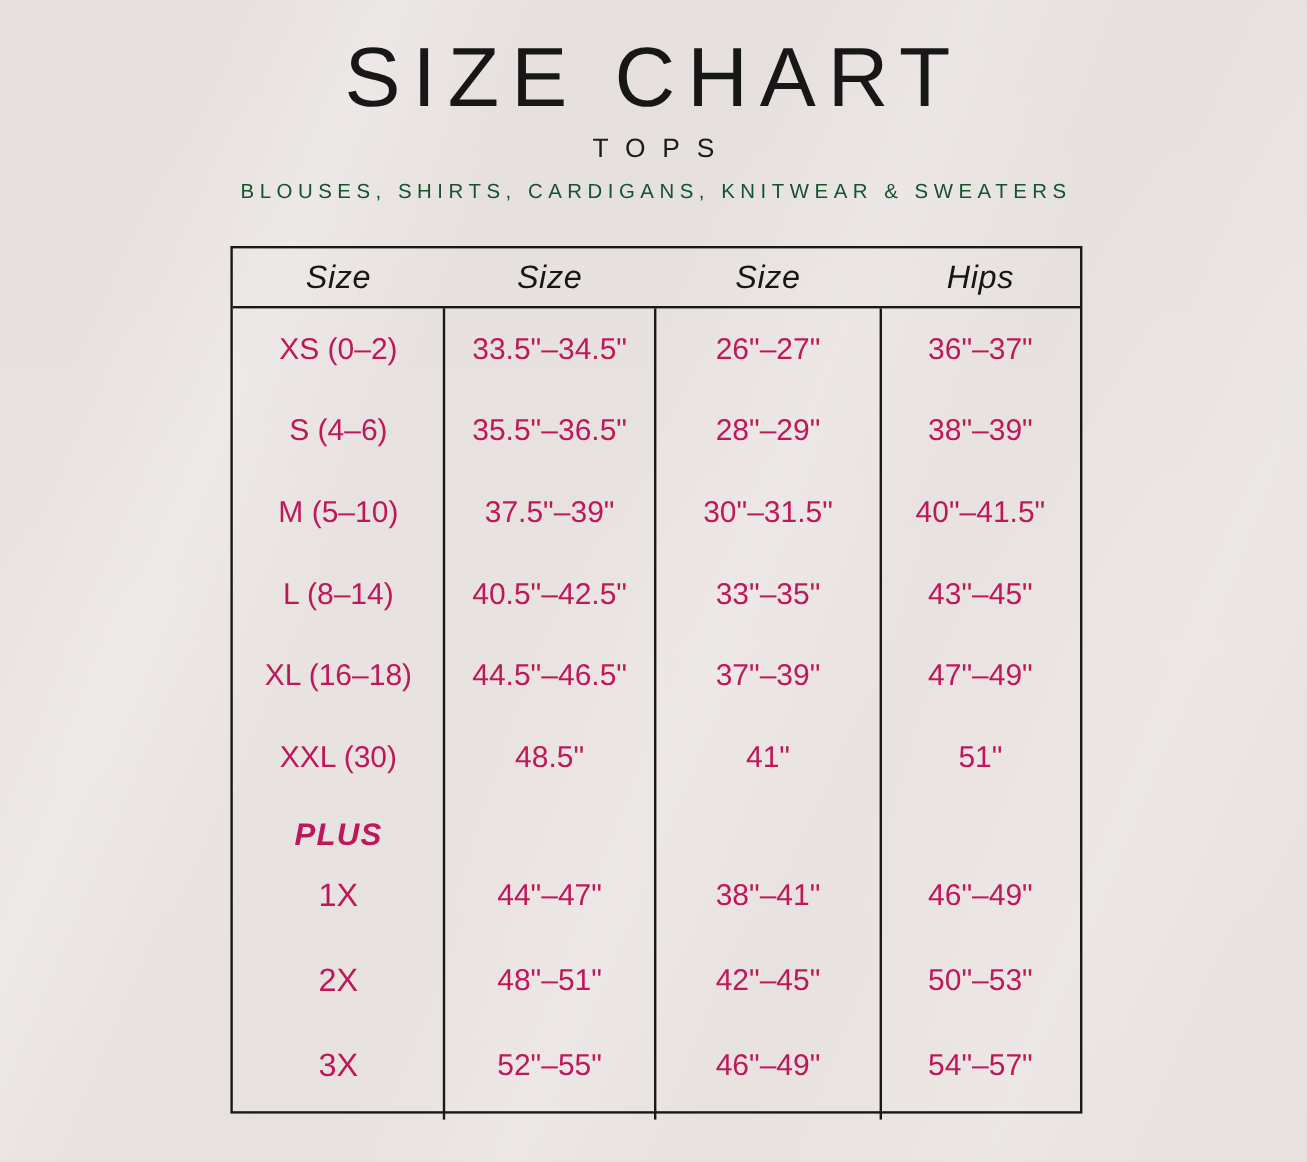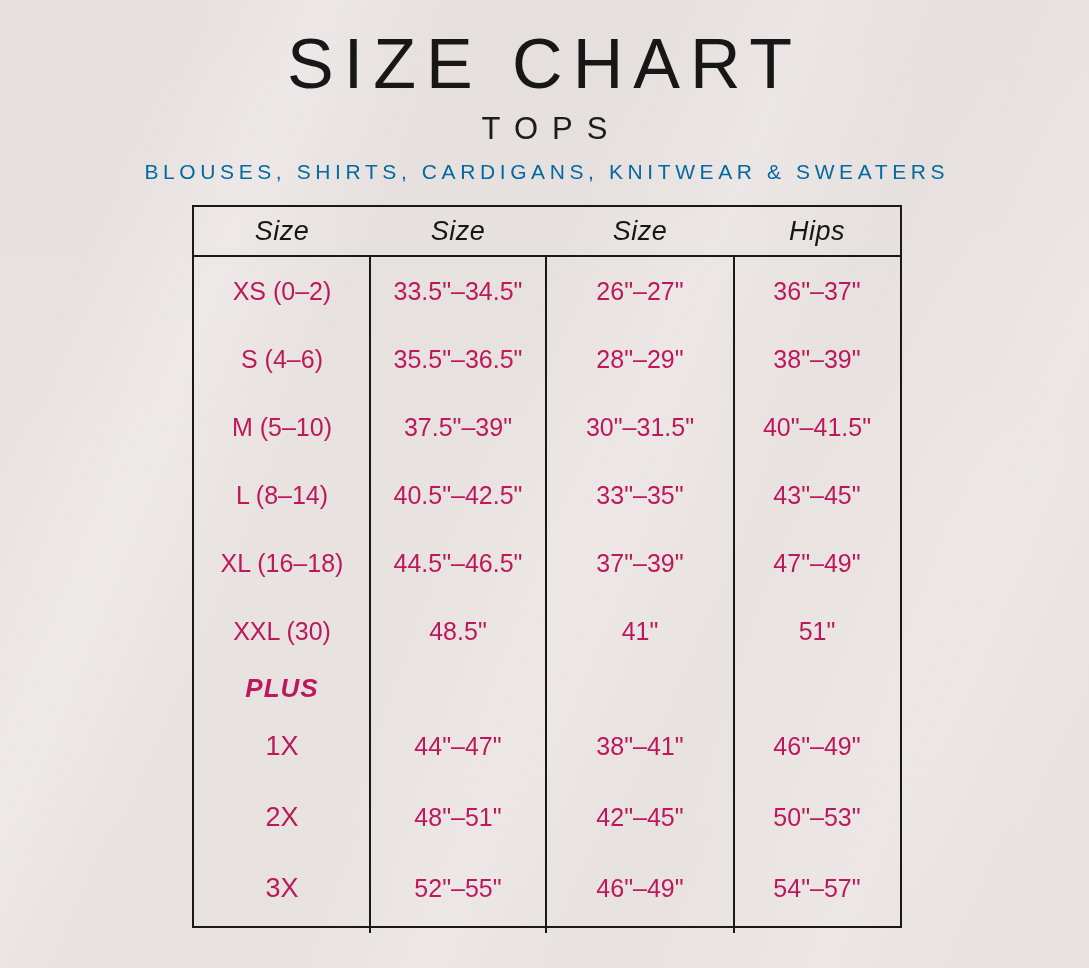--- a/index.html
+++ b/index.html
@@ -25,33 +25,33 @@
   .title{
     margin-top:28px;
     font-size:70px;
     font-weight:200;
     letter-spacing:10px;
     line-height:1.05;
     color:#171717;
   }
   .subtitle{
     margin-top:9px;
-    font-size:31px;
+    font-size:22px;
     font-weight:400;
     letter-spacing:14px;
     text-indent:14px; 
     color:#1c1c1c;
   }
   .tagline{
     margin-top:13px;
-    font-size:21px;
+    font-size:17px;
     font-weight:400;
     letter-spacing:4.6px;
     text-indent:4.6px;
-    color:#0369a1;
+    color:#14532d;
   }
 
   .size-table{
     position:absolute;
     left:192px; top:205px;
     width:710px; height:723px;
     border:2px solid #191919;
   }
   .thead{
     display:flex;
@@ -71,21 +71,21 @@
     font-size:25px;
     color:#be185d;
     white-space:nowrap;
   }
   .col-size { width:176px; }
   .col-bust { width:176px; }
   .col-waist{ width:188px; }
   .col-hips { flex:1; }
 
   .row-std       { height:68px; }
-  .row-plus-label{ height:46px; }
+  .row-plus-label{ height:46px;align-items:flex-end; }
   .row-plus      { height:71px; }
   .row-plus .col-size{ font-size:27px; }
 
   .plus-label{
     font-weight:bold;
     font-style:italic;
     font-size:26px;
     letter-spacing:1px;
   }
 

